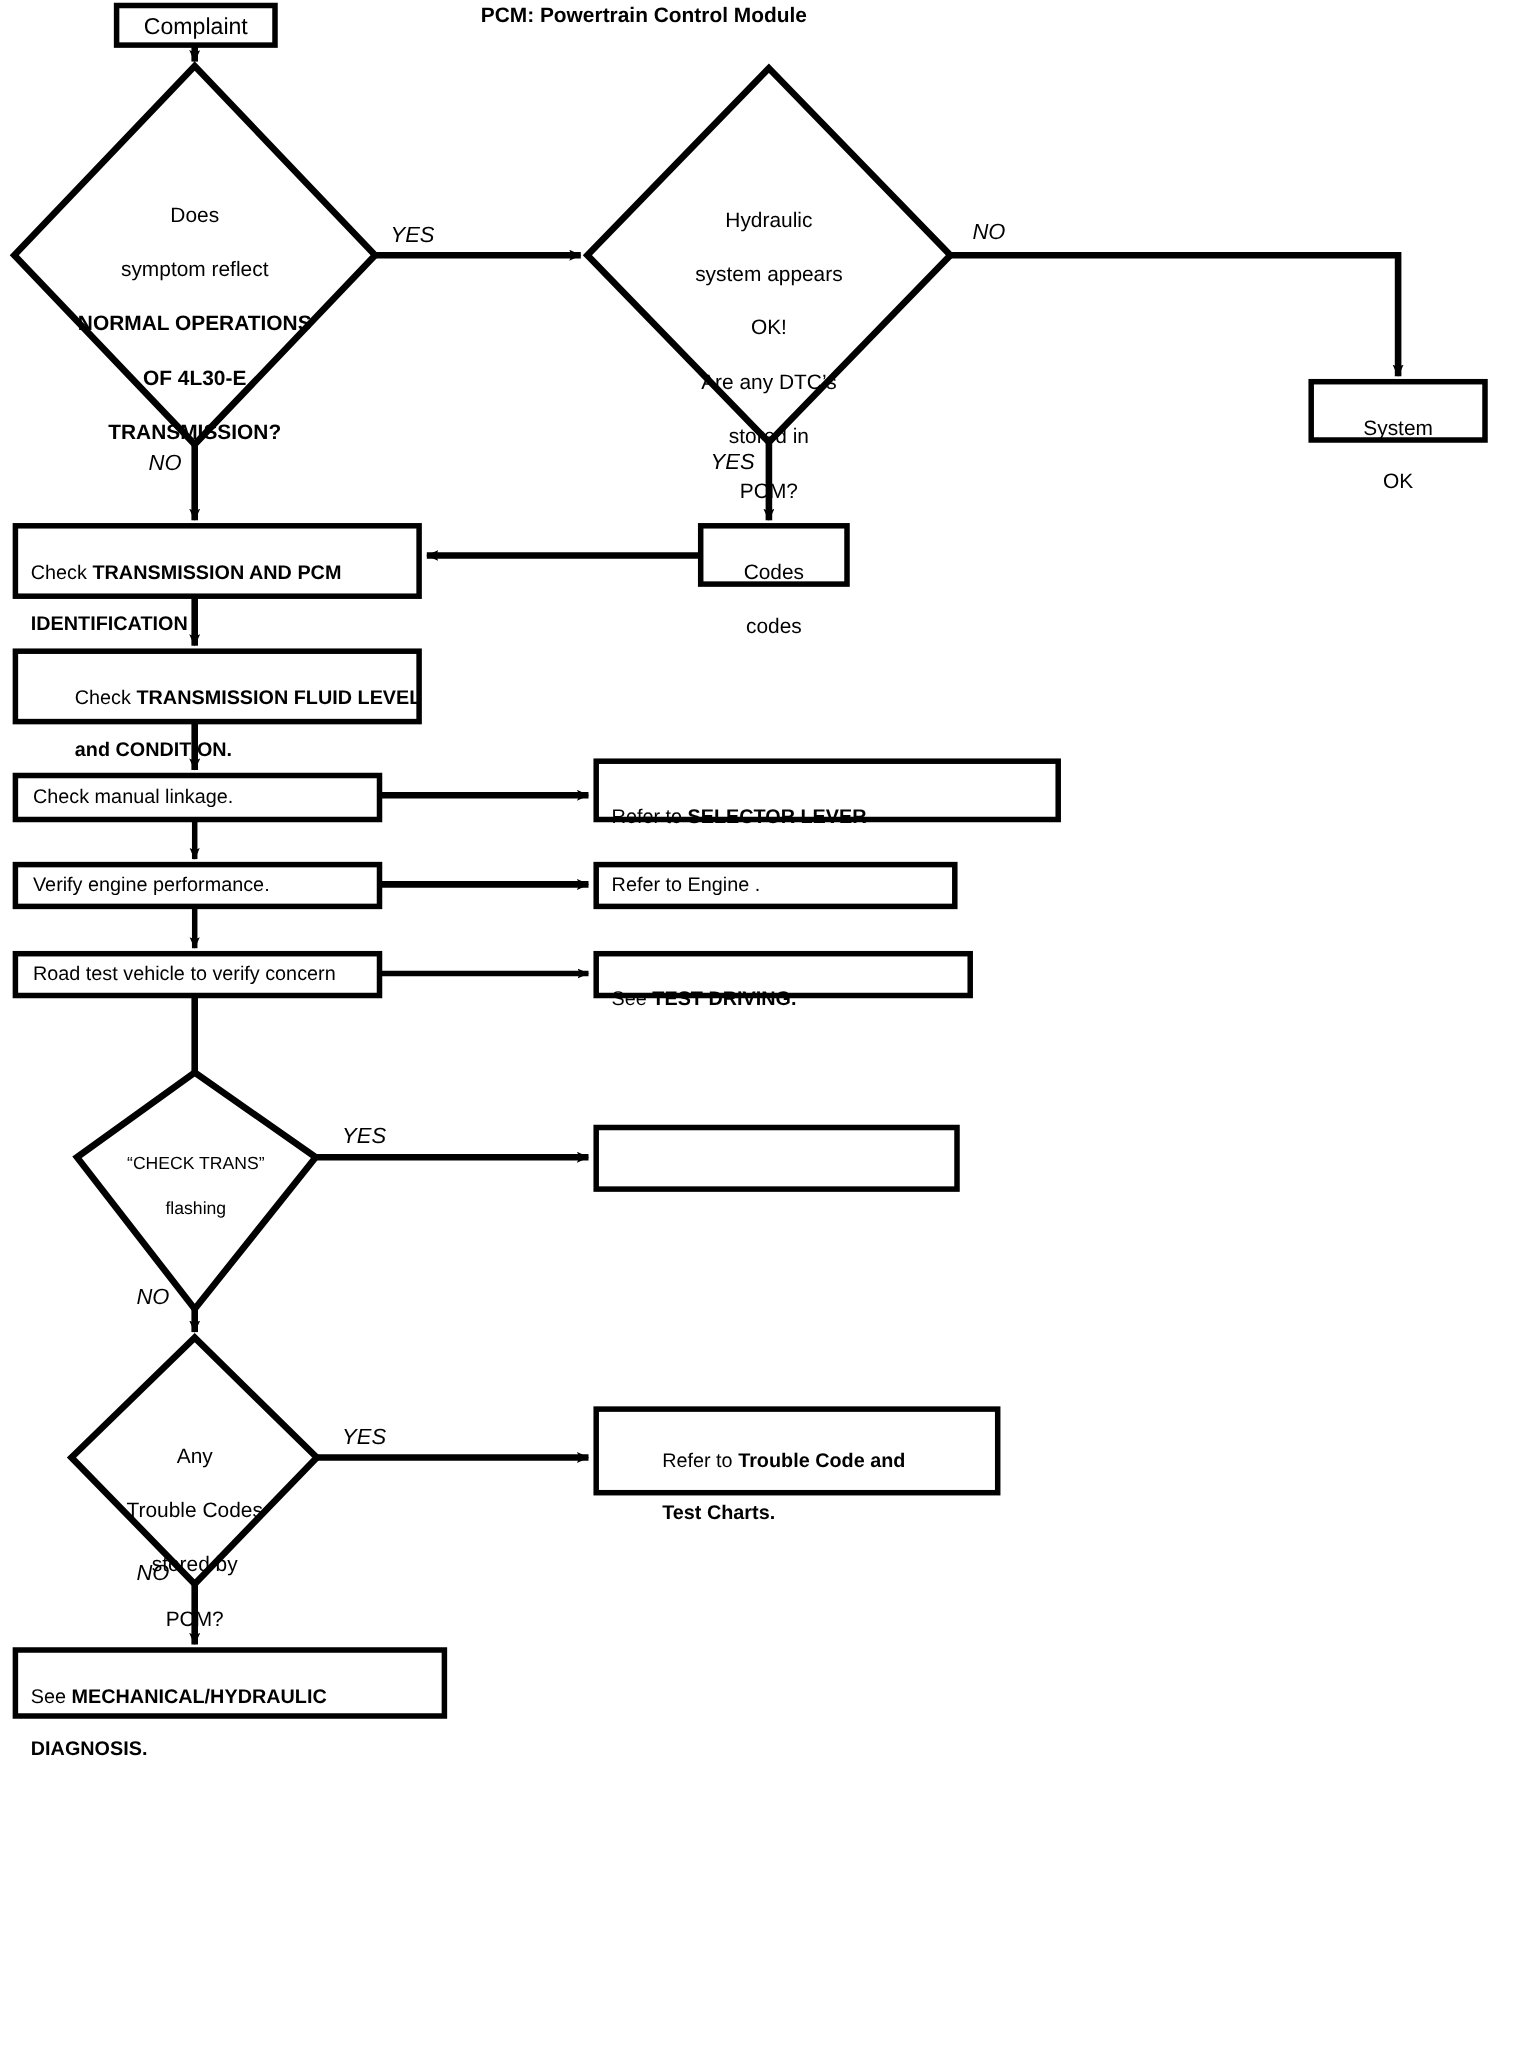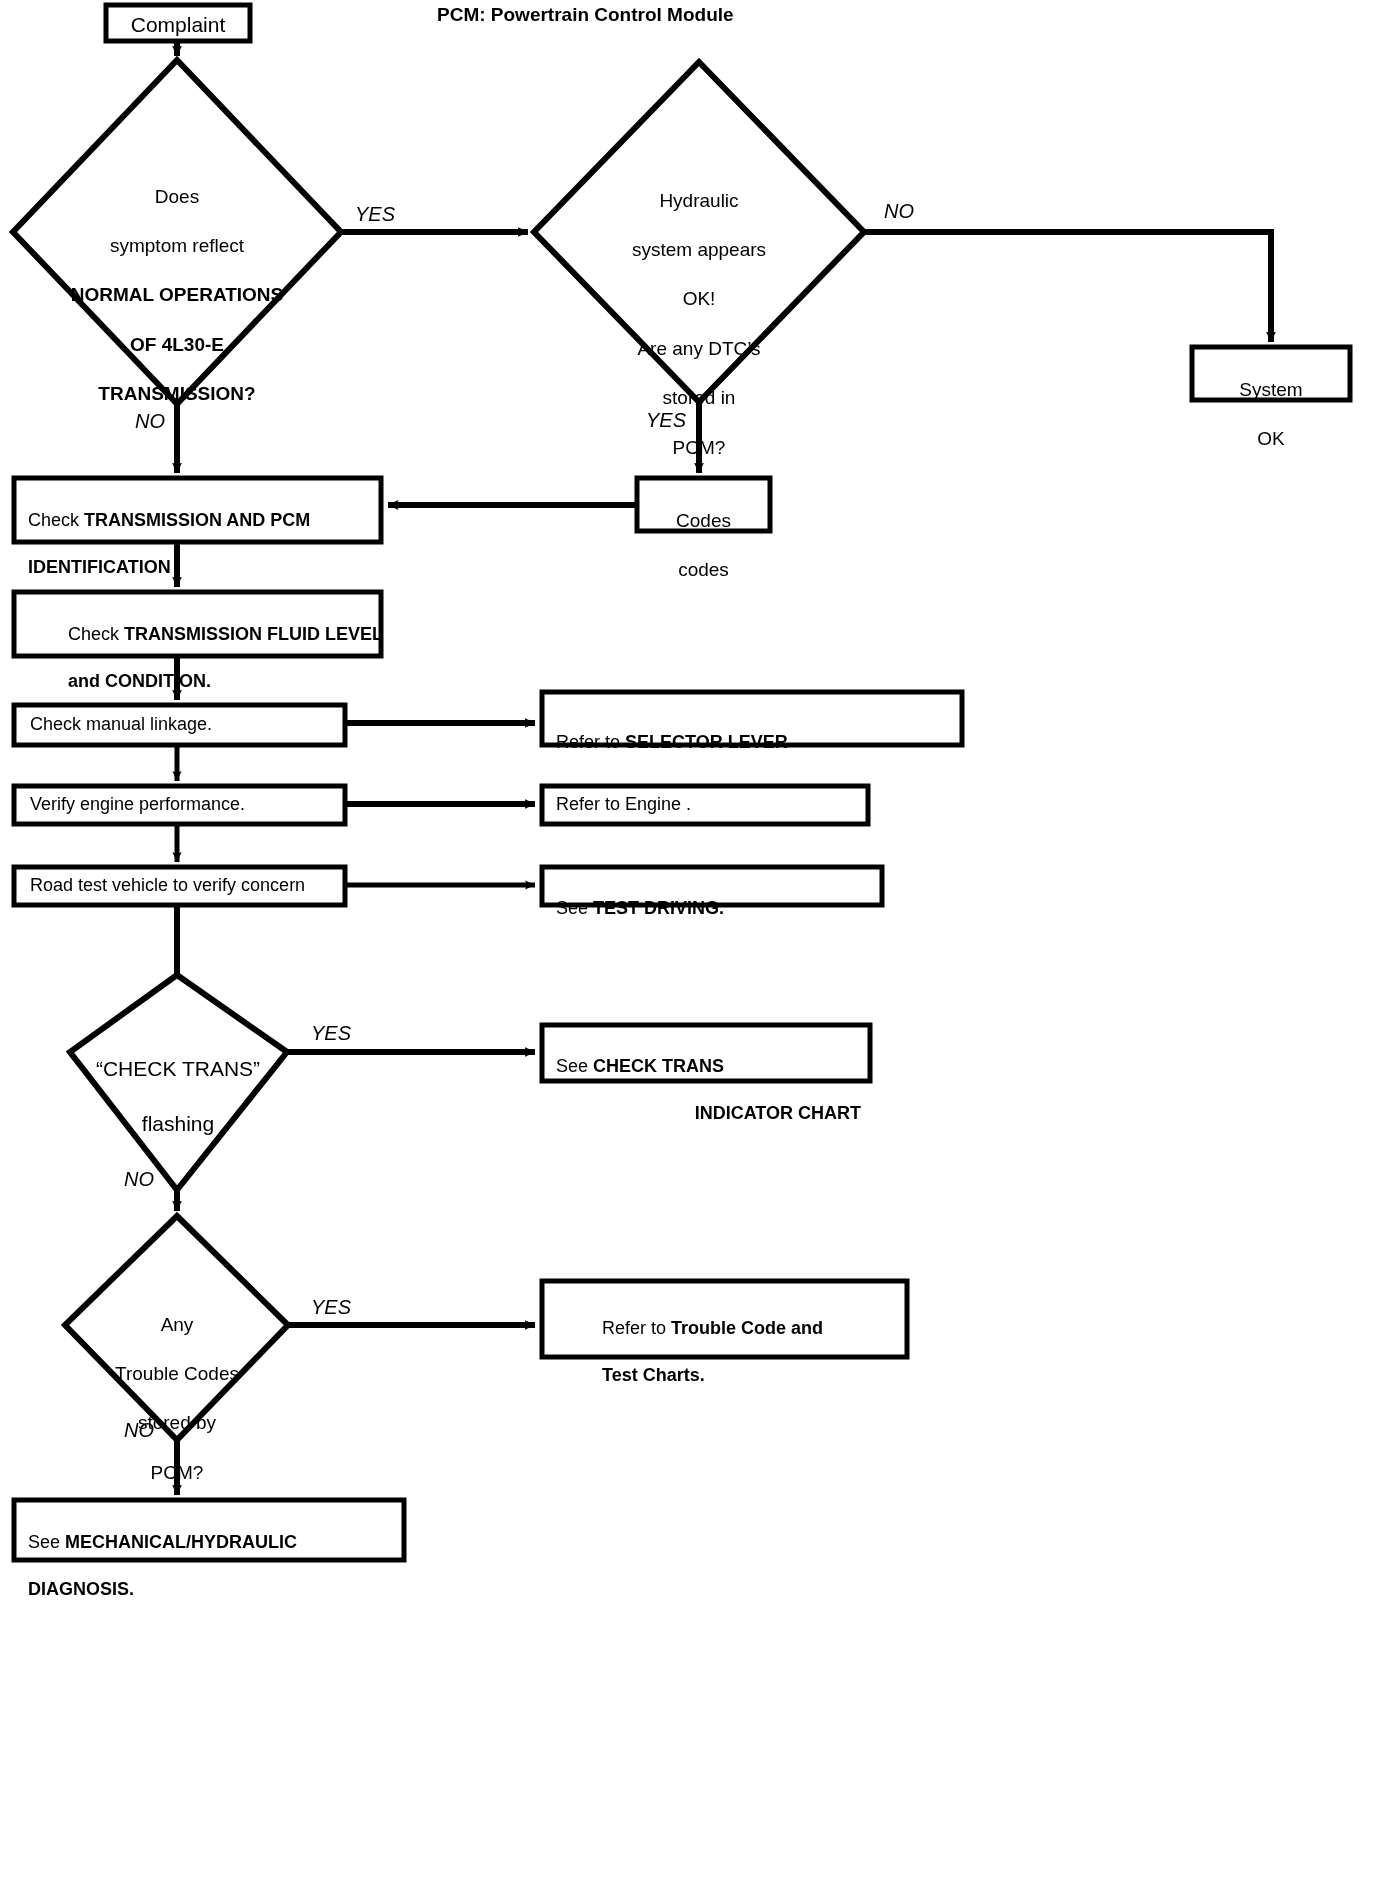--- a/index.html
+++ b/index.html
@@ -197,29 +197,25 @@
   <div class="node-text t-left reg" style="left:30px; top:793px; width:310px; font-size:18px;">Verify engine performance.</div>
 
   <div class="node-text t-left reg" style="left:556px; top:793px; width:300px; font-size:18px;">Refer to Engine .</div>
 
   <div class="node-text t-left reg" style="left:30px; top:874px; width:315px; font-size:18px;">Road test vehicle to verify concern</div>
 
   <div class="node-text t-left" style="left:556px; top:874px; width:320px; font-size:18px;">
     <span class="reg">See </span><span class="bold">TEST DRIVING.</span>
   </div>
 
-  <div class="node-text t-center reg" style="left:72px; top:1028px; width:212px; font-size:21px;">
+  <div class="node-text t-center reg" style="left:72px; top:1028px; width:212px; font-size:16px;">
     <div>“CHECK TRANS”</div>
     <div>flashing</div>
   </div>
 
-  <div class="node-text t-left" style="left:556px; top:1032px; width:305px; font-size:18px;">
-    <div><span class="reg">See </span><span class="bold">CHECK TRANS</span></div>
-    <div class="bold" style="text-align:right;">INDICATOR CHART</div>
-  </div>
 
   <div class="node-text t-center reg" style="left:77px; top:1288px; width:200px; font-size:19px;">
     <div>Any</div>
     <div>Trouble Codes</div>
     <div>stored by</div>
     <div>PCM?</div>
   </div>
 
   <div class="node-text t-left" style="left:602px; top:1294px; width:300px; font-size:18px;">
     <div><span class="reg">Refer to </span><span class="bold">Trouble Code and</span></div>

